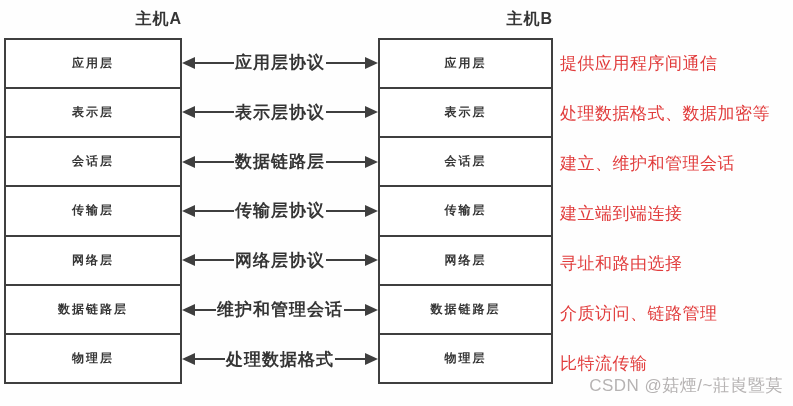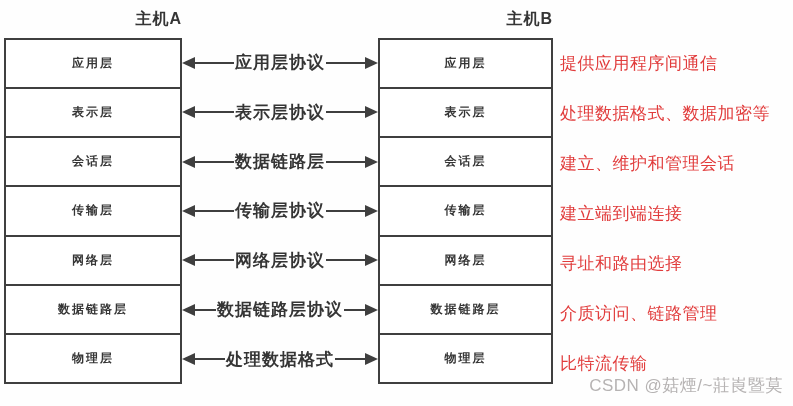--- a/index.html
+++ b/index.html
@@ -126,21 +126,21 @@
     <div class="arrow-row">
       <span class="ah ah-l"></span>
         <span class="wire"></span>
         <span class="plabel">网络层协议</span>
         <span class="wire"></span>
         <span class="ah ah-r"></span>
     </div>
     <div class="arrow-row">
       <span class="ah ah-l"></span>
         <span class="wire"></span>
-        <span class="plabel">数据链路层协议</span>
+        <span class="plabel">维护和管理会话</span>
         <span class="wire"></span>
         <span class="ah ah-r"></span>
     </div>
     <div class="arrow-row">
       <span class="ah ah-l"></span>
         <span class="wire"></span>
         <span class="plabel">处理数据格式</span>
         <span class="wire"></span>
         <span class="ah ah-r"></span>
     </div>

